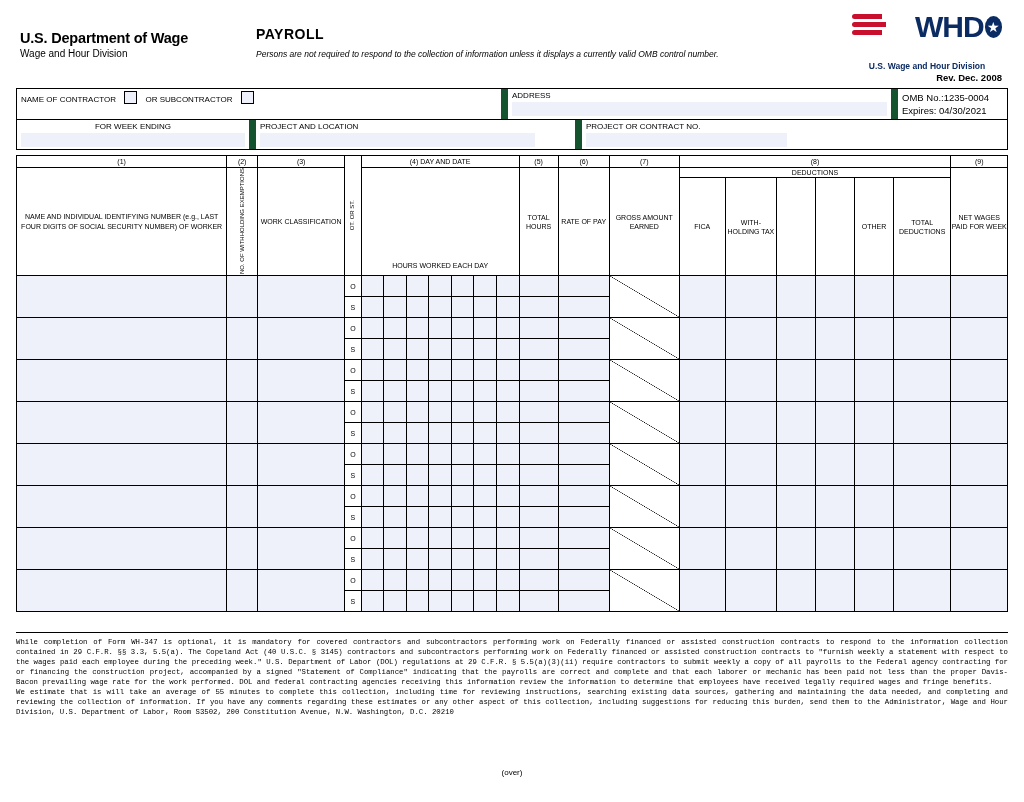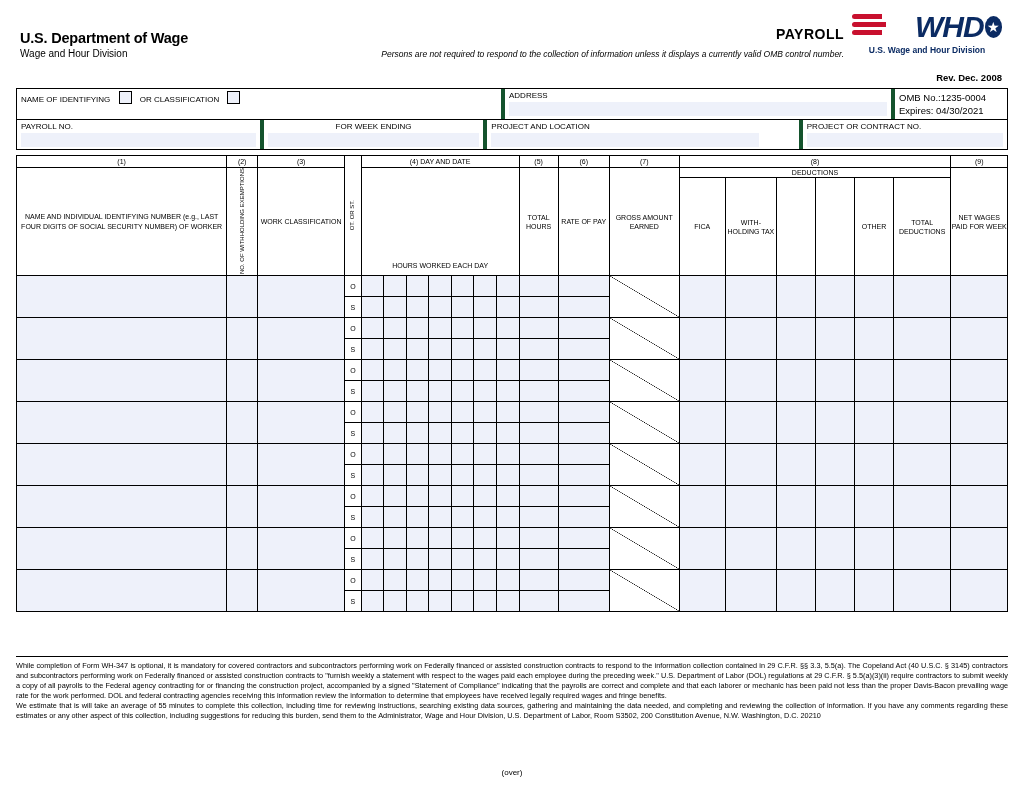--- a/index.html
+++ b/index.html
@@ -42,21 +42,21 @@
   }
   .agency .div {
     font-size: 10px;
     margin-top: 2px;
   }
   .title-block {
     position: absolute;
     left: 256px;
     right: 180px;
     top: 26px;
-    text-align: right;
+    text-align: left;
   }
   .title-block .payroll {
     font-size: 14px;
     font-weight: bold;
     letter-spacing: 0.5px;
   }
   .title-block .sub {
     font-size: 11px;
     font-weight: bold;
     margin-top: 4px;
@@ -93,42 +93,41 @@
     background: #c8102e;
     border-radius: 3px 0 0 3px;
   }
   .logo .flag .stripe:nth-child(1) { top: 2px; width: 30px;}
   .logo .flag .stripe:nth-child(2) { top: 10px; width: 34px;}
   .logo .flag .stripe:nth-child(3) { top: 18px; width: 30px;}
   .logo .whd-text {
     font-family: "Liberation Sans", sans-serif;
     font-size: 30px;
     font-weight: bold;
-    font-style: italic;
     color: #0b2b63;
     letter-spacing: -1px;
     line-height: 30px;
     margin-left: 32px;
   }
   .logo .star {
     display: inline-block;
     width: 22px;
     height: 22px;
     border-radius: 50%;
     background: #0b2b63;
     color: #fff;
     font-size: 14px;
     line-height: 22px;
     margin-left: -3px;
   }
   .logo .caption {
     font-size: 8.5px;
     color: #0b2b63;
     font-weight: bold;
-    margin-top: 3px;
+    margin-top: 19px;
   }
   .rev {
     position: absolute;
     right: 22px;
     top: 72px;
     font-size: 9.5px;
     font-weight: bold;
   }
 
   
@@ -145,21 +144,21 @@
     box-sizing: border-box;
   }
   .info-row + .info-row { border-top: 1px solid #000; }
   .cell {
     position: relative;
     box-sizing: border-box;
     padding: 2px 4px;
     font-size: 8px;
     min-height: 28px;
   }
-  .cell + .cell { border-left: 4px solid #14532d; }
+  .cell + .cell { border-left: 7px solid #14532d; }
   .cell .lbl {
     font-size: 8px;
     display: inline-block;
   }
   .inputline {
     background: #eef1fa;
     border: none;
     height: 14px;
     width: 100%;
     display: block;
@@ -221,25 +220,26 @@
     left: 0; top: 0;
     width: 100%; height: 100%;
     background: linear-gradient(to right top, transparent 0%, transparent calc(50% - 0.5px), #000 50%, transparent calc(50% + 0.5px), transparent 100%);
     pointer-events: none;
   }
 
   
   .footer {
     position: absolute;
     left: 16px;
-    top: 656px;
+    top: 632px;
     width: 992px;
     font-size: 7.3px;
     line-height: 10px;
     text-align: justify;
+    font-family: Liberation Mono, monospace;
   }
   .footer .rule {
     border-top: 1px solid #000;
     margin-bottom: 4px;
   }
   .pbs-title {
     text-align: center;
     font-weight: bold;
     font-size: 8px;
     margin: 14px 0 6px 0;
@@ -280,39 +280,35 @@
       </div>
       <div class="caption">U.S. Wage and Hour Division</div>
     </div>
 
     <div class="rev">Rev. Dec. 2008</div>
   </div>
 
   <div class="info">
     <div class="info-row">
       <div class="cell" style="width:484px;">
-        <span class="lbl">NAME OF IDENTIFYING</span>
+        <span class="lbl">NAME OF CONTRACTOR</span>
         <span class="chk"></span>
-        <span class="lbl">OR CLASSIFICATION</span>
+        <span class="lbl">OR SUBCONTRACTOR</span>
         <span class="chk"></span>
       </div>
       <div class="cell" style="width:390px;">
         <span class="lbl">ADDRESS</span>
         <span class="inputline"></span>
       </div>
       <div class="cell omb" style="width:116px;">
         <div>OMB No.:1235-0004</div>
         <div>Expires: 04/30/2021</div>
       </div>
     </div>
     <div class="info-row">
-      <div class="cell" style="width:252px;">
-        <span class="lbl">PAYROLL NO.</span>
-        <span class="inputline"></span>
-      </div>
       <div class="cell" style="width:232px;text-align:center;">
         <span class="lbl">FOR WEEK ENDING</span>
         <span class="inputline"></span>
       </div>
       <div class="cell" style="width:290px;">
         <span class="lbl">PROJECT AND LOCATION</span>
         <span class="inputline"></span>
       </div>
       <div class="cell" style="width:216px;margin-left:36px;">
         <span class="lbl">PROJECT OR CONTRACT NO.</span>

